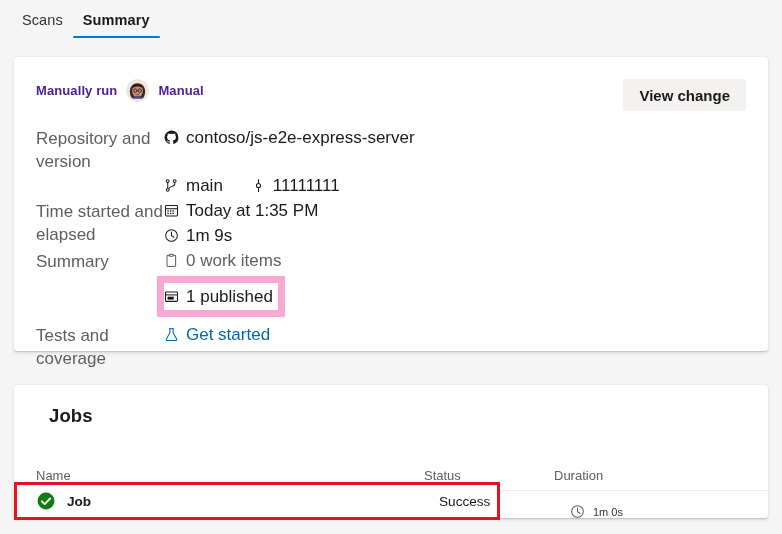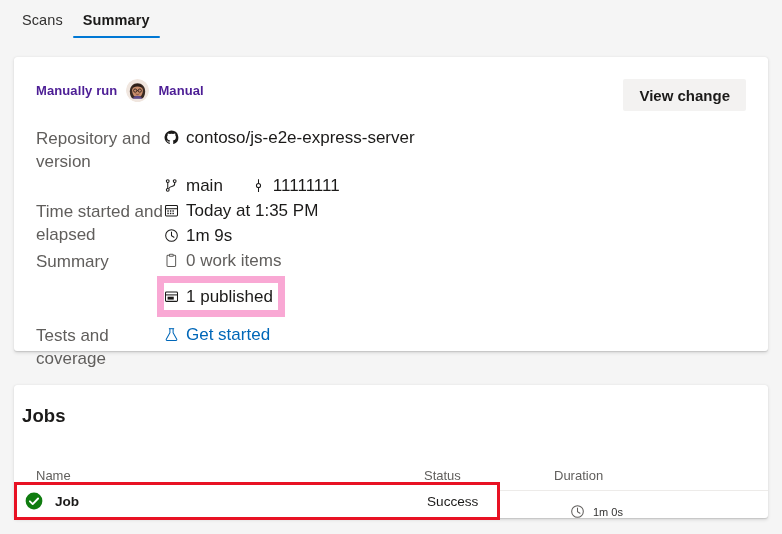--- a/index.html
+++ b/index.html
@@ -160,21 +160,21 @@
     border: 7px solid #f9a8d4;
     padding: 1px 5px 1px 0;
     margin-left: -7px;
     box-sizing: border-box;
   }
 
   
   .jobs-title {
     font-size: 18.5px;
     font-weight: 600;
-    padding: 20px 0 0 8px;
+    padding: 20px 0 0 35px;
     letter-spacing: .1px;
   }
   .jobs-head {
     display: flex;
     font-size: 13px;
     color: #605e5c;
     padding: 24px 8px 0 0;
     border-bottom: 1px solid #edebe9;
     padding-bottom: 7px;
     margin: 17px 0px;
@@ -189,20 +189,21 @@
     top: 482px;
     width: 486px;
     height: 38px;
     display: flex;
     align-items: center;
     background: #ffffff;
     border: 3px solid #e81123;
     box-sizing: border-box;
     font-size: 13.6px;
     z-index: 5;
+    padding-left: 12px;
   }
   .job-row .jname {
     width: 410px;
     box-sizing: border-box;
     padding-left: 8px;
     display: flex;
     align-items: center;
     gap: 12px;
     font-weight: 600;
     color: #1b1a19;

